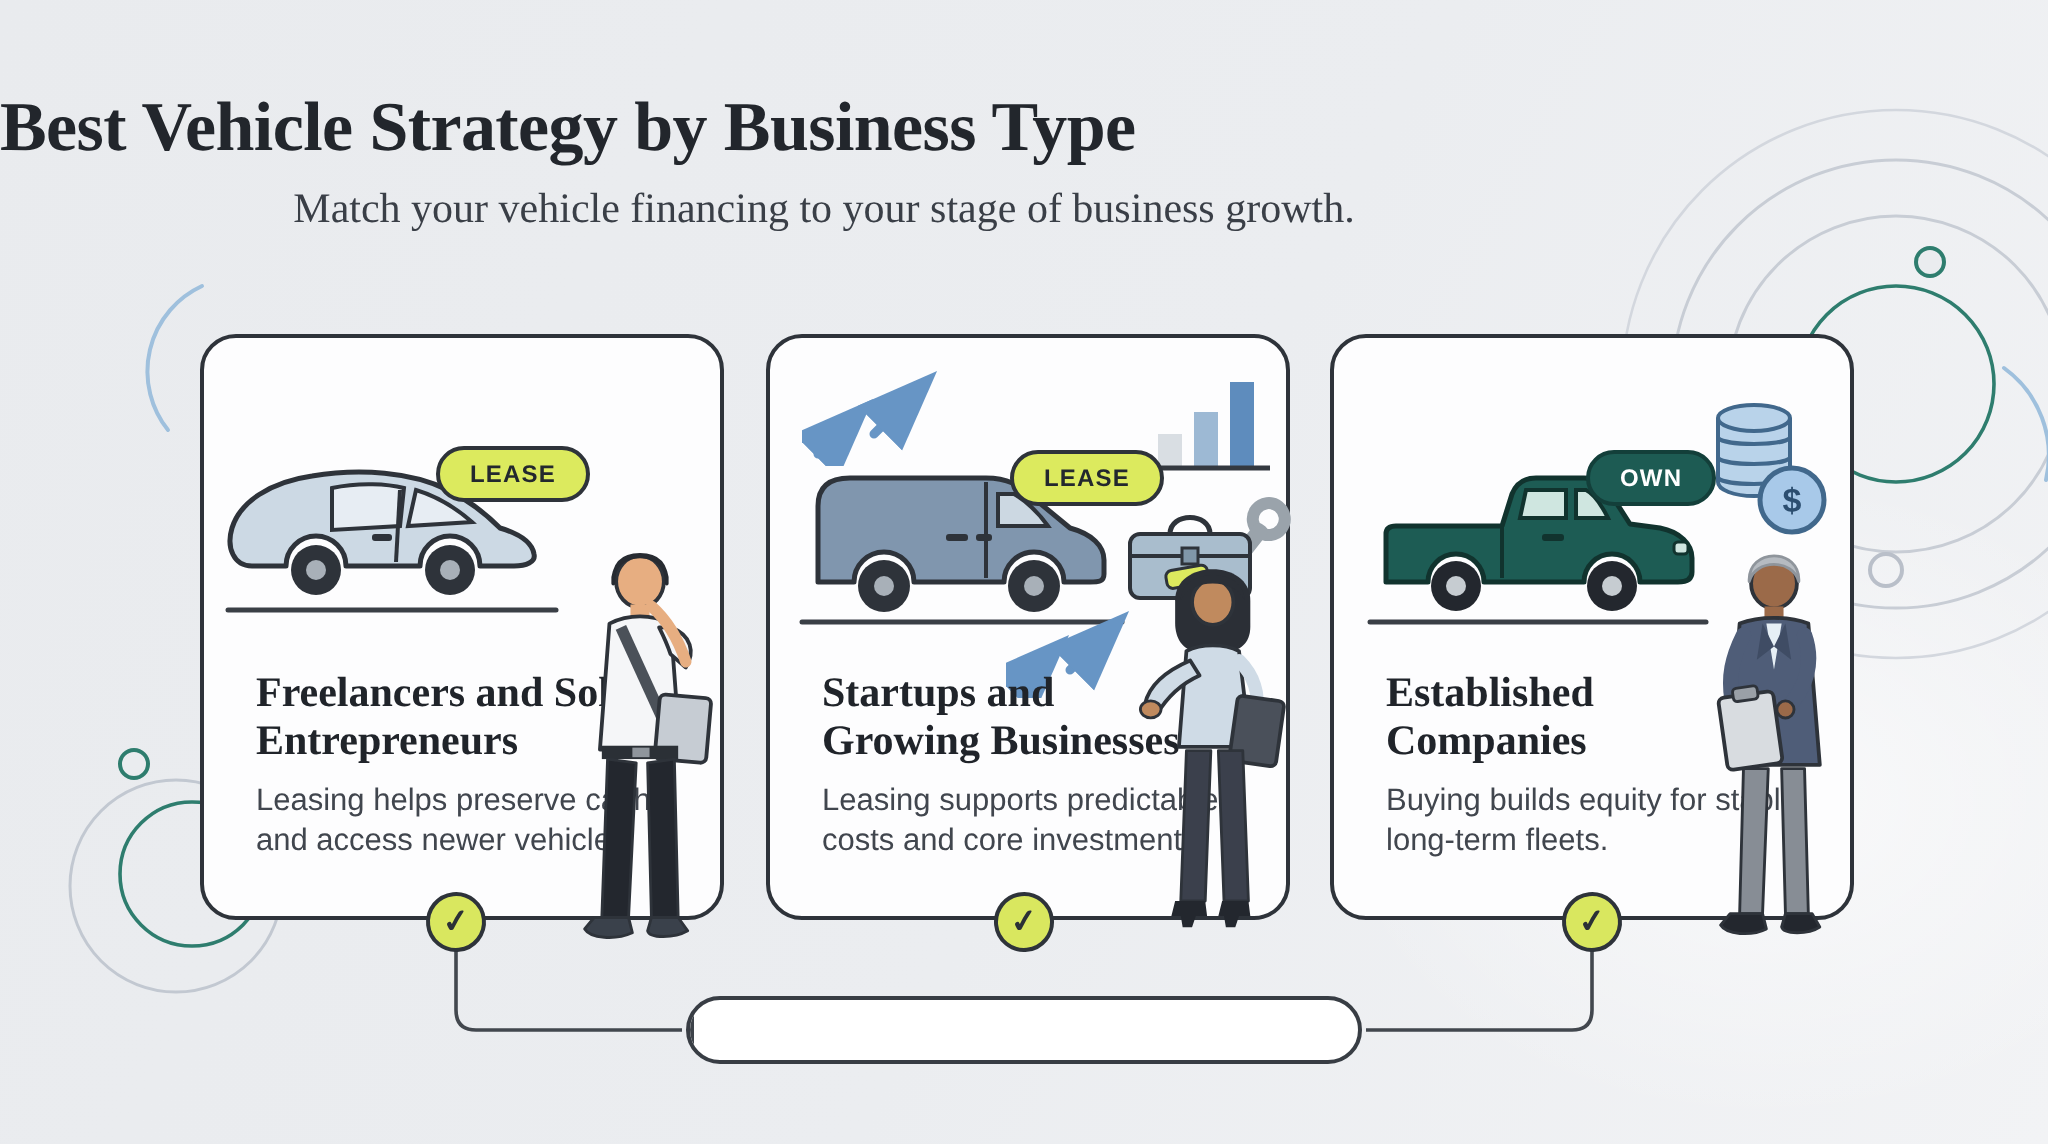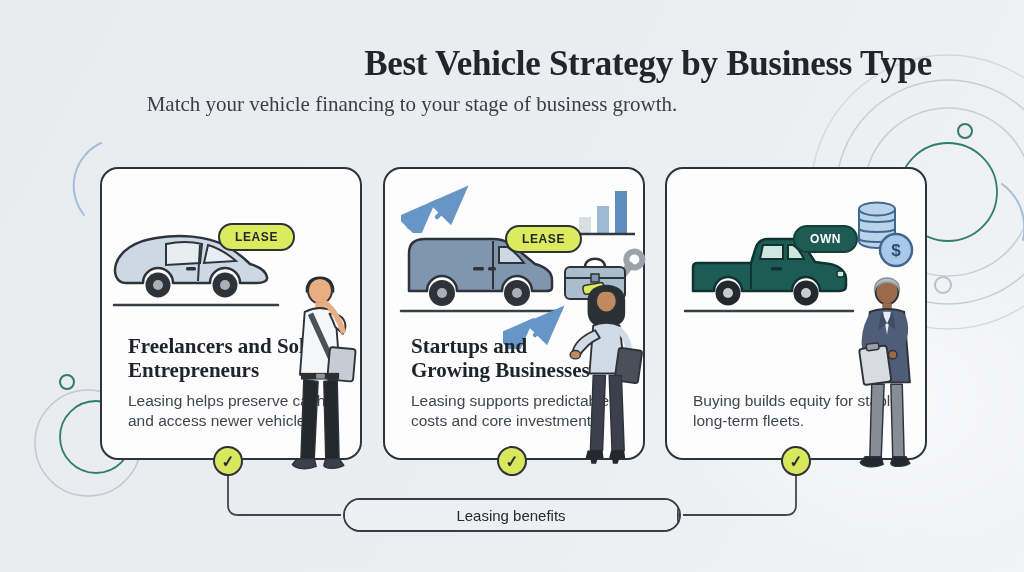--- a/index.html
+++ b/index.html
@@ -5,21 +5,21 @@
   * { margin:0; padding:0; box-sizing:border-box; }
   html,body { width:1024px; height:572px; overflow:hidden; }
   body { font-family:"Liberation Sans", sans-serif; background:#eaecef; }
   .canvas { position:relative; width:1024px; height:572px;
             background:linear-gradient(118deg,#e9ebee 0%,#ebedf0 55%,#f2f3f5 100%); overflow:hidden; }
   .glow { position:absolute; right:-90px; top:230px; width:460px; height:340px;
           background:radial-gradient(ellipse at center, rgba(255,255,255,.6), rgba(255,255,255,0) 68%); }
   .bg-decor, .connector { position:absolute; left:0; top:0; width:1024px; height:572px; }
   .connector { z-index:1; }
 
-  .title { position:absolute; top:44px; left:0; width:932px; text-align:right;
+  .title { position:absolute; top:44px; left:0; width:932px; text-align:left;
            font-family:"Liberation Serif", serif; font-weight:bold; font-size:35px;
            letter-spacing:-.3px; color:#22262c; }
   .subtitle { position:absolute; top:92px; left:0; width:824px; text-align:center;
               font-family:"Liberation Serif", serif; font-size:21px; color:#3a3f47; }
 
   .card { position:absolute; top:167px; width:262px; height:293px; background:#fdfdfe;
           border:2.5px solid #2e333a; border-radius:18px; z-index:2; }
   .card-1 { left:100px; } .card-2 { left:383px; } .card-3 { left:665px; }
 
   .card h2 { position:absolute; left:26px; top:166px; width:192px;
@@ -244,25 +244,25 @@
           <rect x="27" y="81" width="13" height="7" rx="2" fill="#9aa0a7" stroke="#2e333a" stroke-width="1.5"></rect>
         </g>
         <circle cx="52" cy="93" r="4.5" fill="#9b6a49" stroke="#2e333a" stroke-width="1.5"></circle>
         <path d="M30,124 L28,200 L40,200 L43,124 Z" fill="#878d95" stroke="#2e333a" stroke-width="1.5"></path>
         <path d="M50,124 L52,200 L64,200 L62,124 Z" fill="#878d95" stroke="#2e333a" stroke-width="1.5"></path>
         <path d="M23,200 L40,200 L42,208 C34,212 21,211 18,206 Z" fill="#23272e" stroke="#2e333a" stroke-width="1.5"></path>
         <path d="M52,200 L66,200 L70,207 C64,211 51,211 50,207 Z" fill="#23272e" stroke="#2e333a" stroke-width="1.5"></path>
       </g>
     </svg>
 
+    <h2>Established Companies</h2>
     <p>Buying builds equity for stable, long-term fleets.</p>
   </section>
 
   <div class="check-badge" style="left:213px; top:446px;">✓</div>
   <div class="check-badge" style="left:497px; top:446px;">✓</div>
   <div class="check-badge" style="left:781px; top:446px;">✓</div>
 
   <div class="legend-pill">
-    <div class="segment segment-left">Leasing benefits</div>
     <div class="pill-divider"></div>
   </div>
 
 </div>
 
 </body></html>

